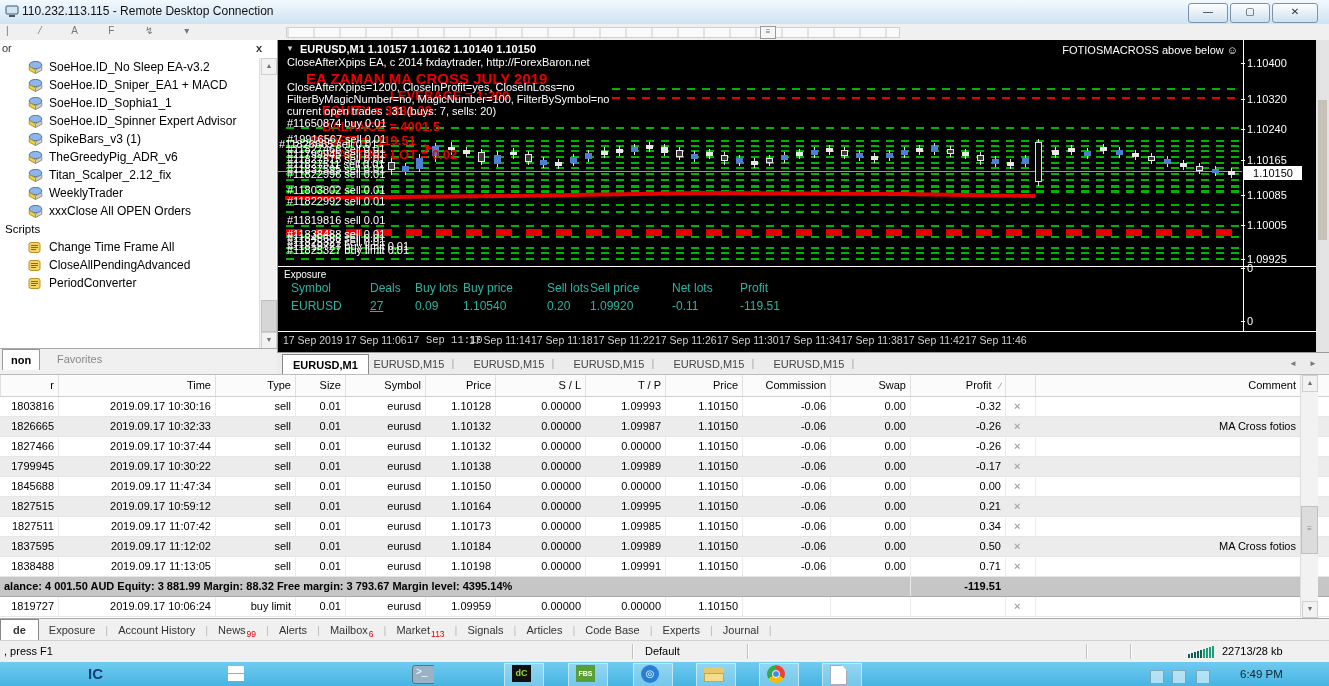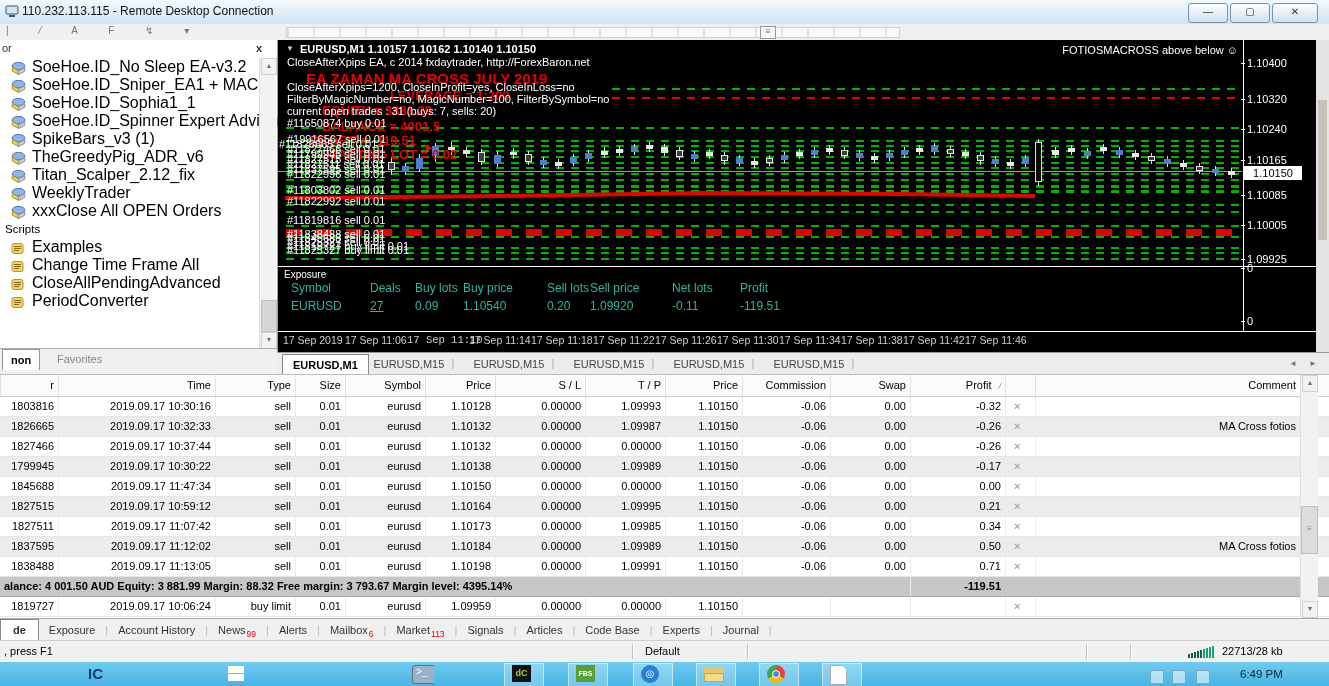--- a/index.html
+++ b/index.html
@@ -19,21 +19,21 @@
   #tb-glyphs{left:6px;top:1px;font-size:10px;color:#777;letter-spacing:14px;white-space:nowrap;}
   #tb-strip{left:286px;top:3px;width:612px;height:9px;background:#fafafa;border:1px solid #d0d0d0;
     background-image:repeating-linear-gradient(90deg,#e2e2e2 0 2px,transparent 2px 26px);}
   #tb-box{left:760px;top:2px;width:14px;height:11px;border:1px solid #999;background:#f6f6f6;
     font-size:8px;line-height:10px;text-align:center;color:#666;}
   
   #navigator{left:0;top:40px;width:277px;height:329px;background:#fff;border-right:1px solid #9a9a9a;}
   #nav-close{left:256px;top:2px;font-size:11px;font-weight:bold;color:#333;}
   #nav-header{left:2px;top:2px;font-size:11px;color:#333;}
   #nav-list{position:absolute;left:0;top:18px;width:258px;}
-  .nav-item{display:flex;align-items:center;height:18px;padding-left:11px;font-size:16px;white-space:nowrap;}
+  .nav-item{display:flex;align-items:center;height:18px;padding-left:28px;font-size:12px;white-space:nowrap;}
   .nav-ico{width:17px;height:13px;margin-right:4px;flex:none;}
   .nav-group{height:18px;line-height:18px;padding-left:5px;font-size:11.5px;}
   #nav-scroll{left:259px;top:18px;width:16px;height:290px;background:#f2f2f2;border-left:1px solid #ddd;}
   .sb-arrow{left:1px;width:14px;height:15px;background:#f2f2f2;border:1px solid #d0d0d0;
     font-size:7px;color:#707070;text-align:center;line-height:14px;}
   #nav-thumb{left:1px;top:242px;width:14px;height:30px;background:#d6d6d6;border:1px solid #c0c0c0;}
   #nav-tabs{left:0;top:308px;width:277px;height:21px;background:#f0f0f0;border-top:1px solid #aaa;}
   .nav-tab{top:0;height:20px;font-size:11px;line-height:20px;padding:0 8px;}
   .nav-tab.active{background:#fff;border:1px solid #999;border-bottom:none;font-weight:bold;}
   .nav-tab.idle{color:#888;}
@@ -197,27 +197,20 @@
         </div>
         <div class="nav-item">
           <span class="nav-ico"><svg width="15" height="13" viewBox="0 0 15 13">
               <ellipse cx="7.5" cy="4" rx="6.3" ry="3.6" fill="#8fb6ea" stroke="#4a74a8"></ellipse>
               <path d="M1.2 5.5 L7.5 8.8 L7.5 12.5 L1.2 9 Z" fill="#ecd34c" stroke="#b09222"></path>
               <path d="M7.5 8.8 L13.8 5.8 L13.8 9.2 L7.5 12.5 Z" fill="#cfcfcf" stroke="#909090"></path>
             </svg></span>
           <span>xxxClose All OPEN Orders</span>
         </div>
         <div class="nav-group">Scripts</div>
-        <div class="nav-item">
-          <span class="nav-ico"><svg width="14" height="13" viewBox="0 0 14 13">
-              <rect x="1" y="1.5" width="11" height="10" rx="2" fill="#f2d464" stroke="#b8922a"></rect>
-              <path d="M3 4.5 h7 M3 6.5 h7 M3 8.5 h5" stroke="#8a6a10" fill="none"></path>
-            </svg></span>
-          <span>Examples</span>
-        </div>
         <div class="nav-item">
           <span class="nav-ico"><svg width="14" height="13" viewBox="0 0 14 13">
               <rect x="1" y="1.5" width="11" height="10" rx="2" fill="#f2d464" stroke="#b8922a"></rect>
               <path d="M3 4.5 h7 M3 6.5 h7 M3 8.5 h5" stroke="#8a6a10" fill="none"></path>
             </svg></span>
           <span>Change Time Frame All</span>
         </div>
         <div class="nav-item">
           <span class="nav-ico"><svg width="14" height="13" viewBox="0 0 14 13">
               <rect x="1" y="1.5" width="11" height="10" rx="2" fill="#f2d464" stroke="#b8922a"></rect>

